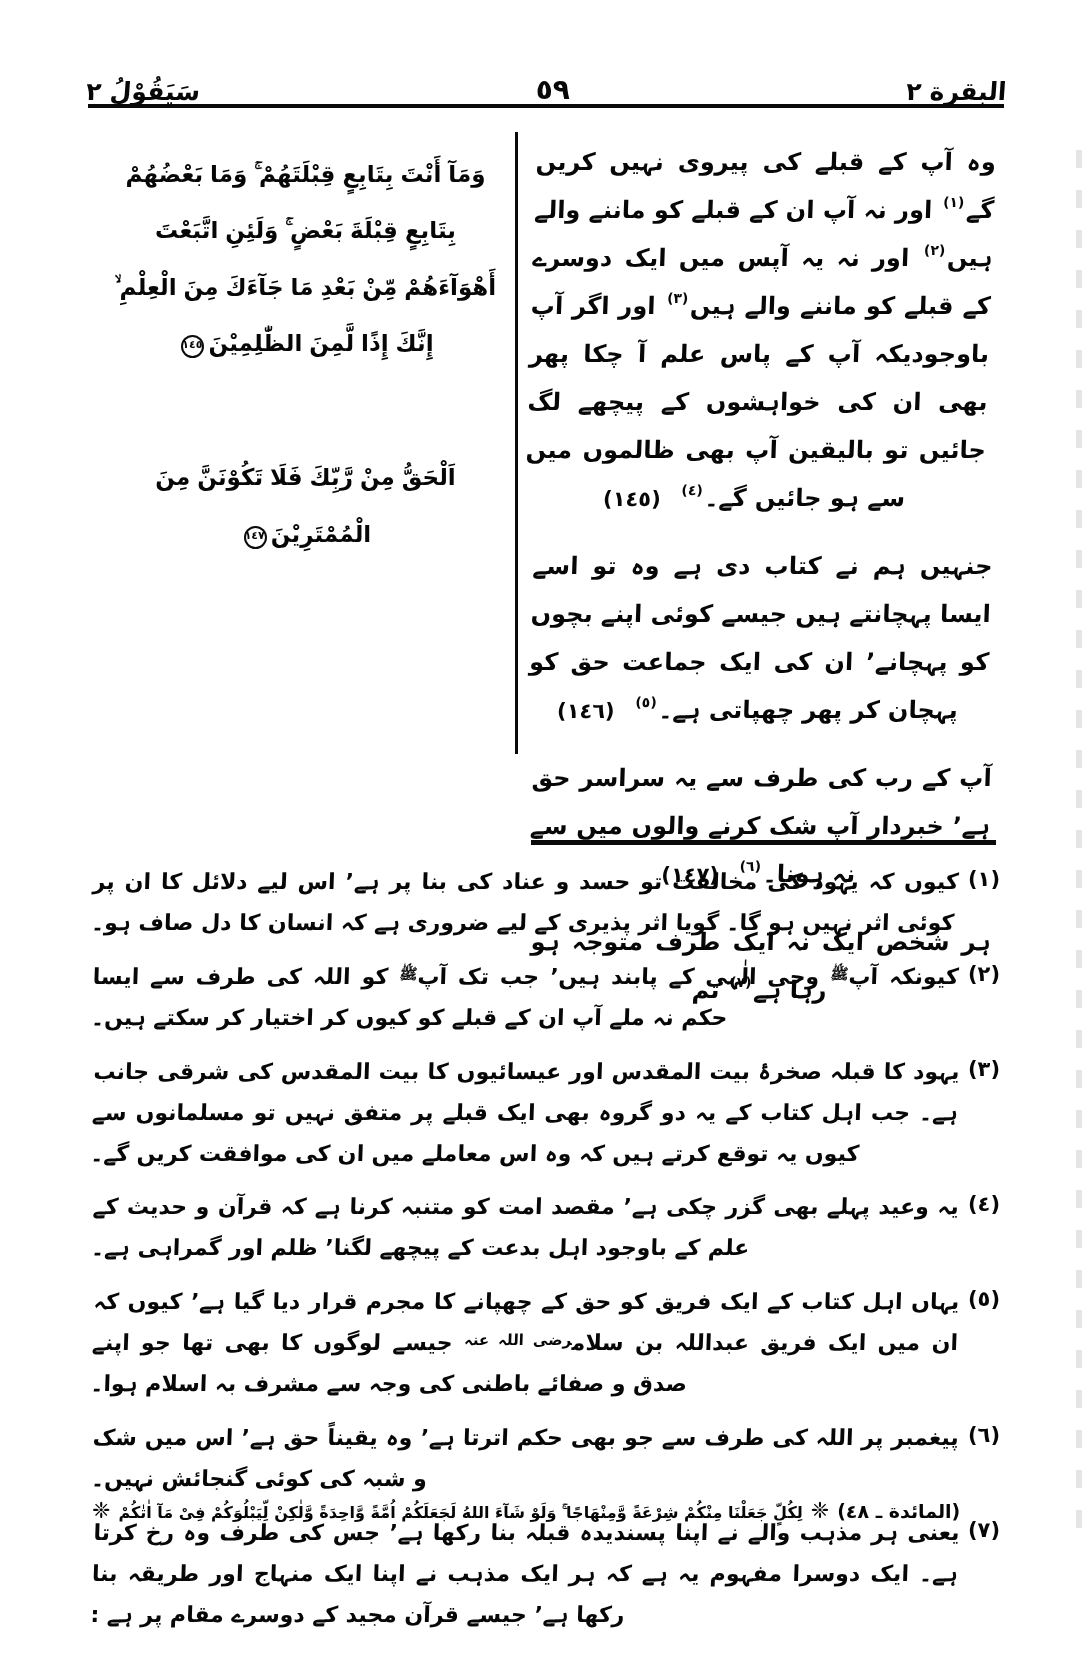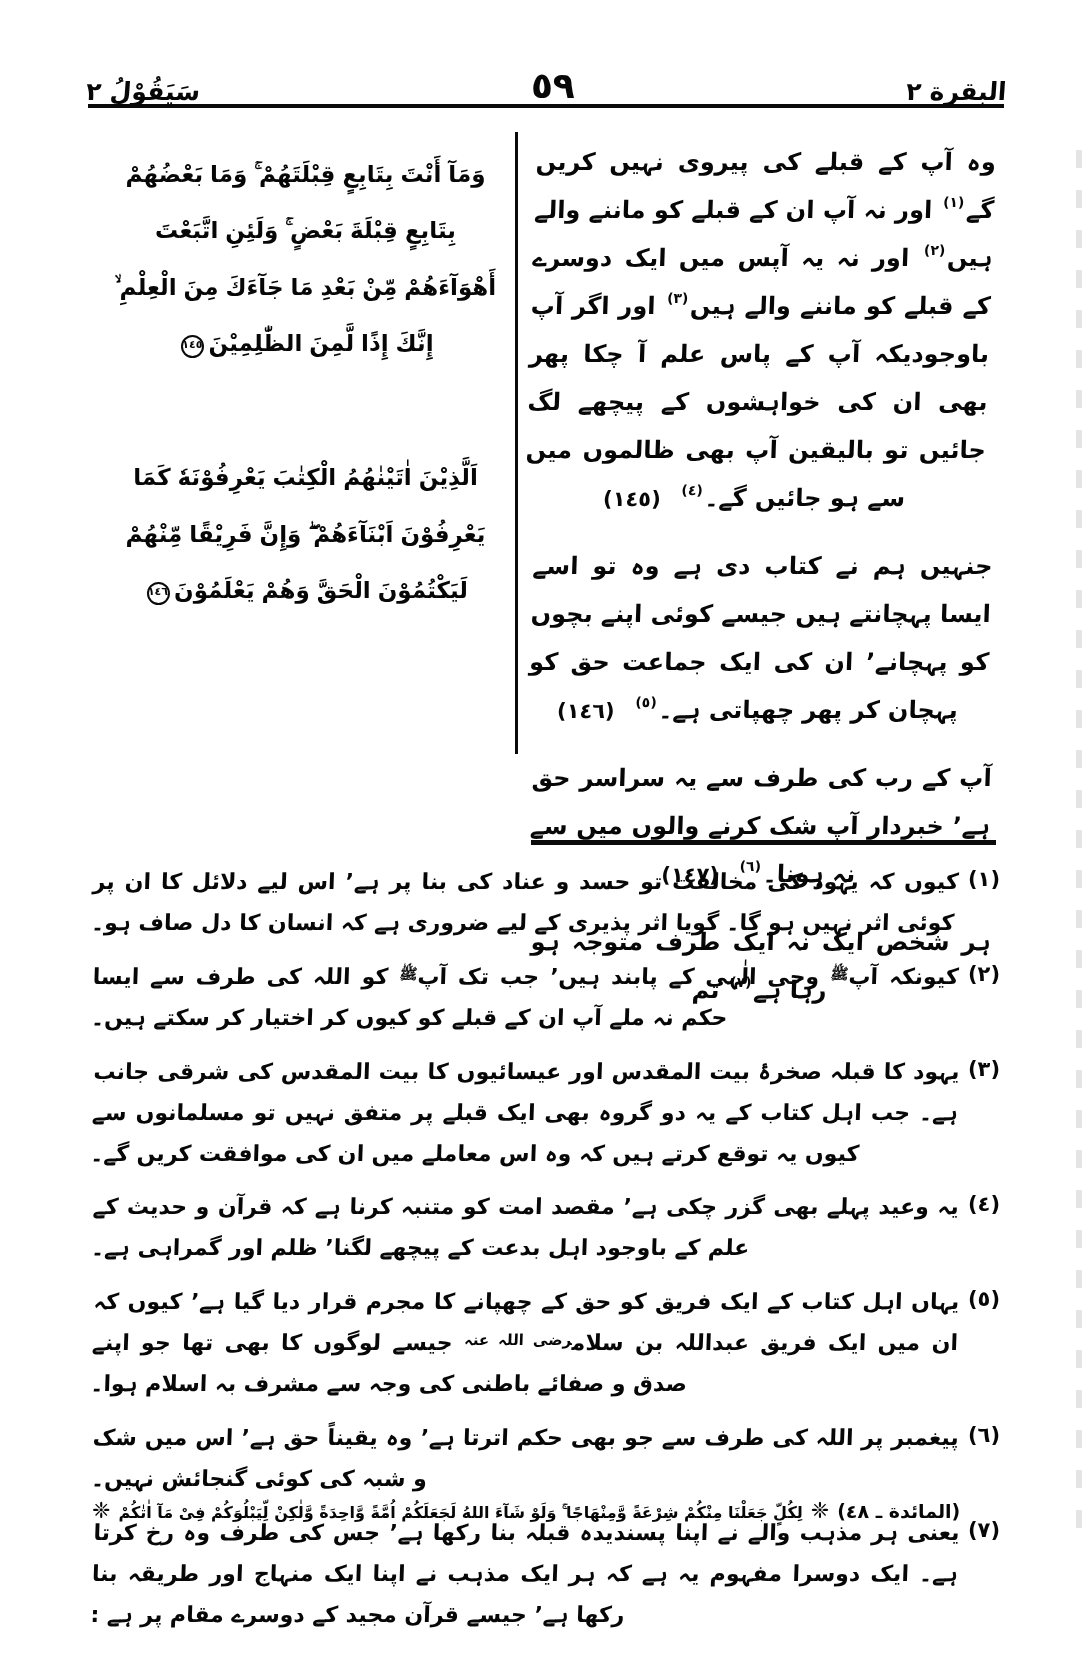--- a/index.html
+++ b/index.html
@@ -35,21 +35,21 @@
     direction: rtl;
   }
   .header-side {
     font-size: 25px;
     font-weight: 700;
     line-height: 1;
     white-space: nowrap;
     transform: skewX(-4deg);
   }
   .header-center {
-    font-size: 36px;
+    font-size: 28px;
     font-weight: 700;
     line-height: 1;
     letter-spacing: 1px;
   }
   .header-rule {
     position: absolute;
     top: 104px;
     left: 88px;
     right: 88px;
     height: 4px;
@@ -233,22 +233,22 @@
     <div class="header-side">سَيَقُوْلُ ٢</div>
   </div>
   <div class="header-rule"></div>
 
   <div class="body-area">
 
     <div class="col col-arabic">
       <div class="ayah-block ayah-gap-1">
         <span>وَمَآ أَنْتَ بِتَابِعٍ قِبْلَتَهُمْ ۚ وَمَا بَعْضُهُمْ بِتَابِعٍ قِبْلَةَ بَعْضٍ ۚ وَلَئِنِ اتَّبَعْتَ أَهْوَآءَهُمْ مِّنْ بَعْدِ مَا جَآءَكَ مِنَ الْعِلْمِ ۙ إِنَّكَ إِذًا لَّمِنَ الظّٰلِمِيْنَ</span><span class="ayah-mark">١٤٥</span>
       </div>
-      <div class="ayah-block ayah-gap-2">
-        <span>اَلَّذِيْنَ اٰتَيْنٰهُمُ الْكِتٰبَ يَعْرِفُوْنَهٗ كَمَا يَعْرِفُوْنَ اَبْنَآءَهُمْ ۖ وَإِنَّ فَرِيْقًا مِّنْهُمْ لَيَكْتُمُوْنَ الْحَقَّ وَهُمْ يَعْلَمُوْنَ</span><span class="ayah-mark">١٤٦</span>
+      <div class="ayah-block ayah-gap-3">
+        <span>اَلْحَقُّ مِنْ رَّبِّكَ فَلَا تَكُوْنَنَّ مِنَ الْمُمْتَرِيْنَ</span><span class="ayah-mark">١٤٧</span>
       </div>
     </div>
 
     <div class="col-divider"></div>
 
     <div class="col col-urdu">
 
       <div class="urdu-para">
         <span>وہ آپ کے قبلے کی پیروی نہیں کریں گے</span><span class="fnref">(١)</span>
         <span>اور نہ آپ ان کے قبلے کو ماننے والے ہیں</span><span class="fnref">(٢)</span>

